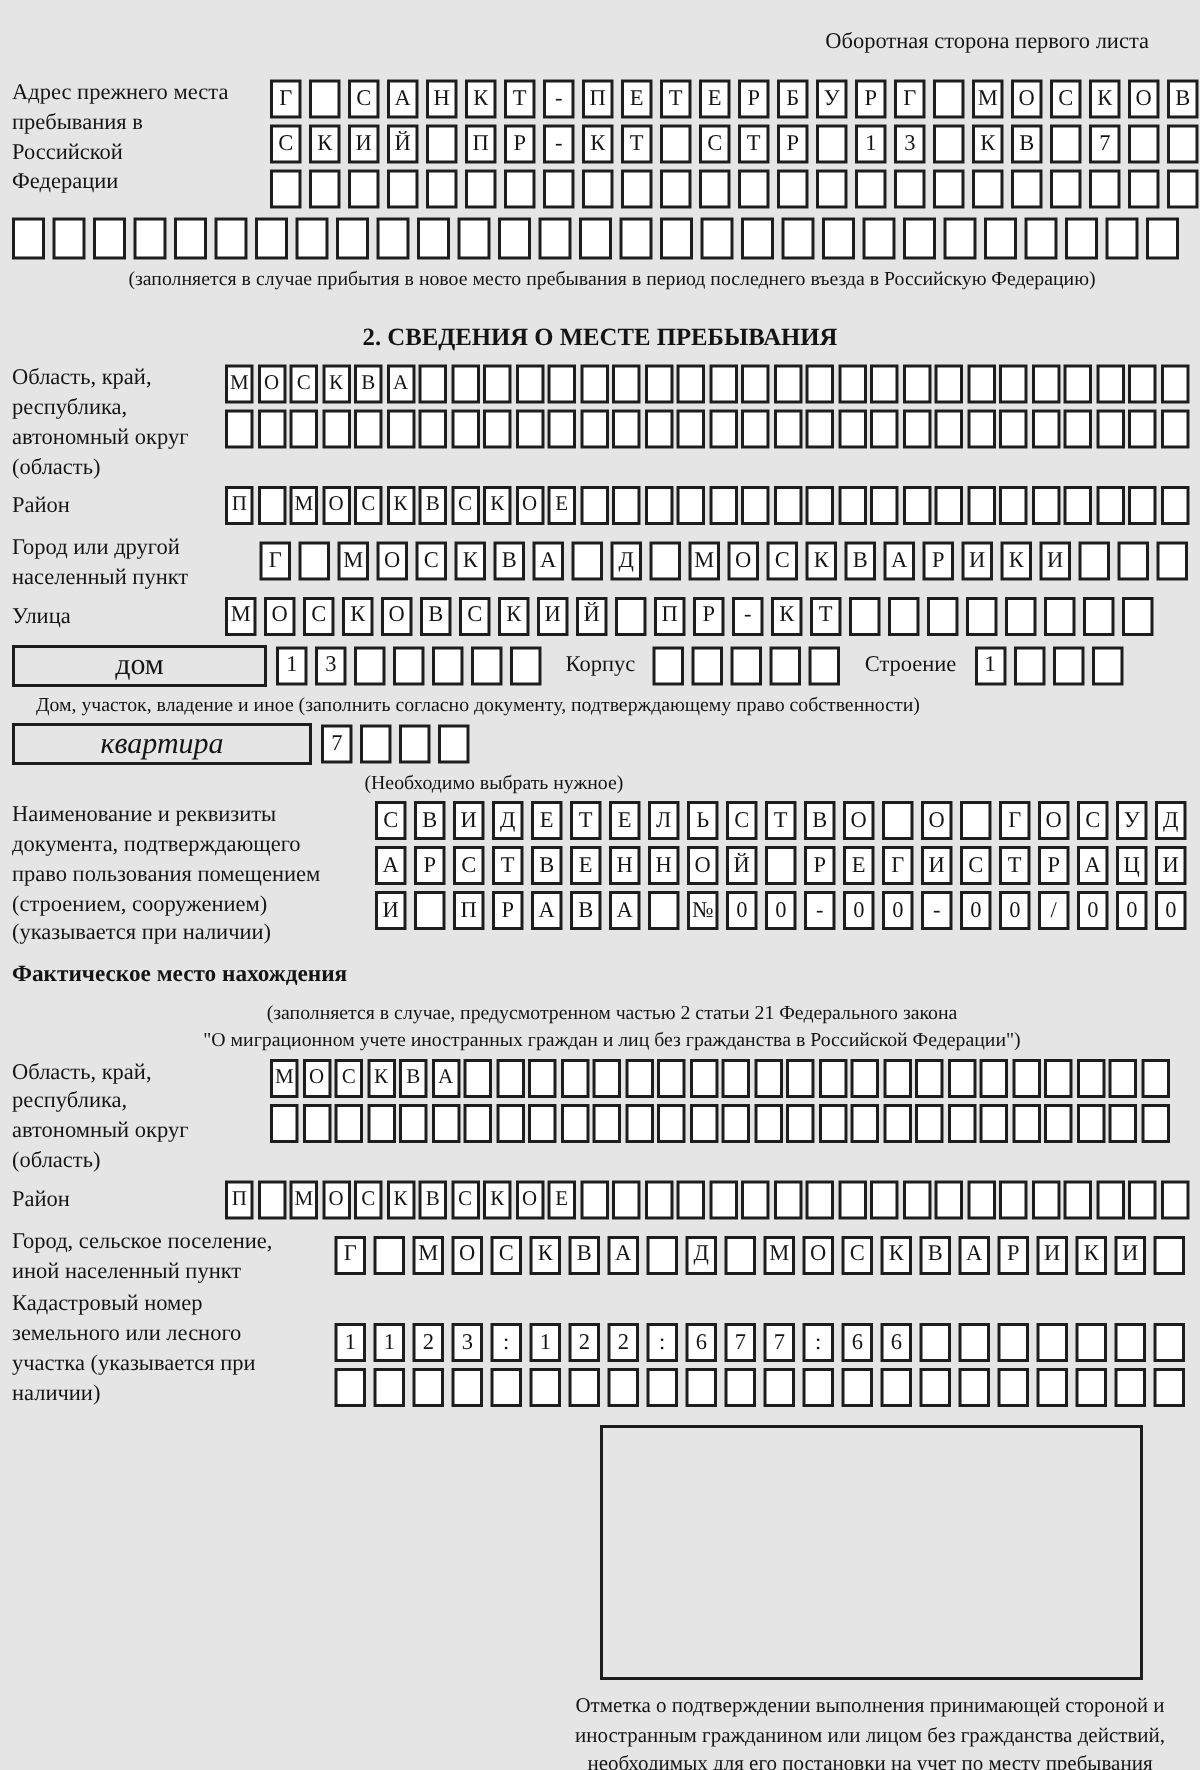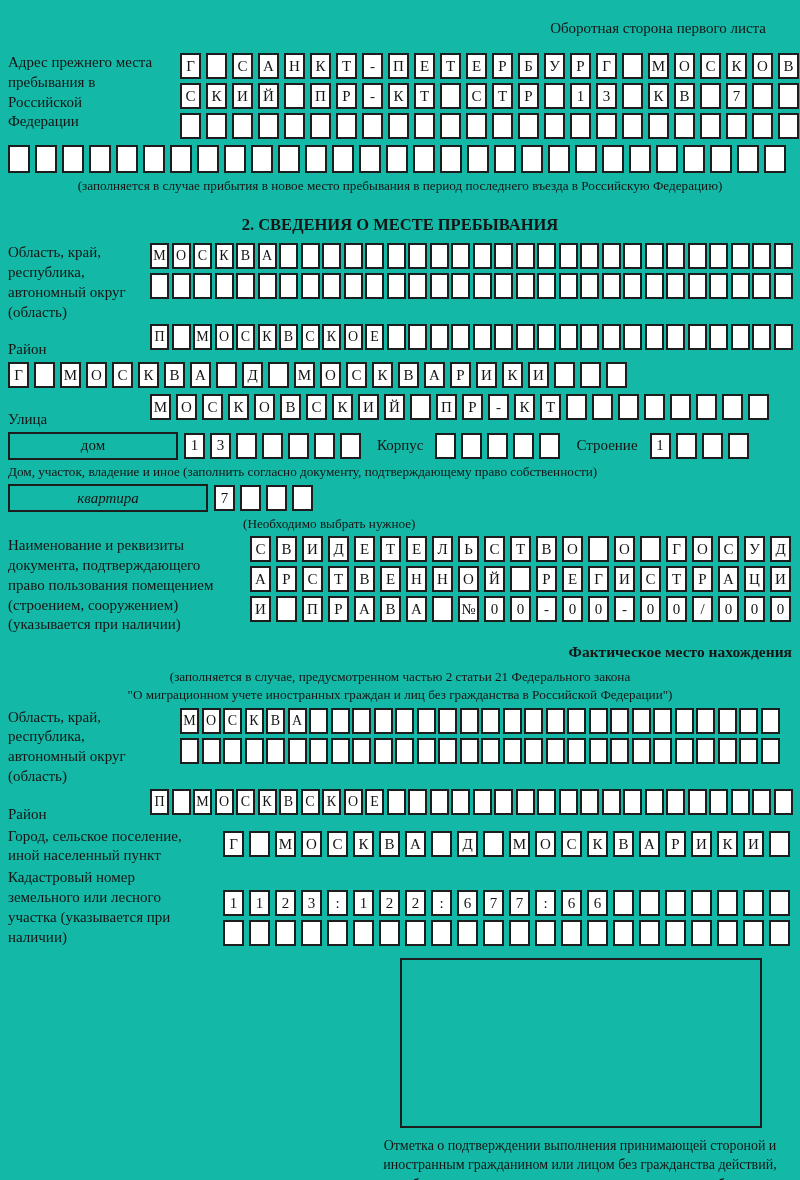--- a/index.html
+++ b/index.html
@@ -1,57 +1,57 @@
 <!DOCTYPE html>
 <html><head>
 <meta charset="utf-8">
 <style>
   * { margin:0; padding:0; box-sizing:border-box; }
   html,body { background:#fff; }
   .page {
     width:800px; height:1180px; overflow:hidden;
-    background:#14b8a6; color:#141414;
+    background:#e5e5e5; color:#141414;
     font-family:"Liberation Serif", serif;
     padding:6px 8px 0 8px;
     position:relative;
   }
   .corner { text-align:right; font-size:15px; margin:14px 26px 16px 0; }
 
   .fieldrow { display:flex; align-items:flex-start; margin-bottom:2px; }
   .fieldrow.vcenter { align-items:center; }
   .flabel { font-size:15px; line-height:1.32; padding-right:24px; flex:none; }
-  .pt4 { padding-top:4px;margin-top:12px; }
+  .pt4 { padding-top:4px; }
   .w142 { width:142px; } .w165 { width:165px; } .w172 { width:172px; }
   .w215 { width:215px; } .w242 { width:242px; }
   .rows { display:flex; flex-direction:column; }
   .pt20 { padding-top:22px; }
 
   .cellrow { display:flex; margin-bottom:4px; }
   .cell {
     flex:none; width:21px; height:26px;
     border:2px solid #1d1d1d; background:#fff;
     display:flex; align-items:center; justify-content:center;
     font-size:15px; line-height:1;
   }
   .g5 { gap:5px; }
   .g2 { gap:2.5px; }
   .g2 .cell { width:19px; font-size:14px; }
   .big { gap:5px; }
   .big .cell { width:22px; height:28px; }
 
-  .note { font-size:13.2px; margin:1px 0 4px 0; line-height:1.3; }
+  .note { font-size:13.2px; margin:1px 0 4px 16px; line-height:1.3; }
   .center { text-align:center; }
   .ml235 { margin-left:235px; }
   .h2 { font-weight:bold; text-align:center; font-size:16.5px; margin:21px 0 8px 0; }
-  .h3 { font-weight:bold; text-align:right; font-size:15.5px; margin:8px 0 7px 0; }
+  .h3 { font-weight:bold; text-align:left; font-size:15.5px; margin:8px 0 7px 0; }
 
   .houserow { display:flex; align-items:center; gap:6px; margin:2px 0 3px 0; }
   .wordbox {
     border:2px solid #1d1d1d; height:28px; display:flex;
-    align-items:center; justify-content:center; font-size:15px; flex:none;
+    align-items:center; justify-content:center; font-size:20px; flex:none;
   }
   .wb170 { width:170px; } .wb200 { width:200px;font-style:italic; }
   .inlinelabel { font-size:15px; margin:0 6px 0 10px; flex:none; }
 
   .checkrow { display:flex; align-items:center; font-size:15px; margin:4px 0 2px 28px; }
   .checkbox {
     flex:none; width:22px; height:26px; border:2px solid #1d1d1d;
     display:flex; align-items:center; justify-content:center;
     font-size:15px; margin:0 12px;
   }
@@ -285,20 +285,21 @@
         <span class="cell"></span>
         <span class="cell"></span>
         <span class="cell"></span>
         <span class="cell"></span>
         <span class="cell"></span>
         <span class="cell"></span>
       </div>
   </div>
 
   <div class="fieldrow vcenter">
+    <div class="flabel w165">Город или другой населенный пункт</div>
     <div class="cellrow g5">
         <span class="cell">Г</span>
         <span class="cell"></span>
         <span class="cell">М</span>
         <span class="cell">О</span>
         <span class="cell">С</span>
         <span class="cell">К</span>
         <span class="cell">В</span>
         <span class="cell">А</span>
         <span class="cell"></span>

